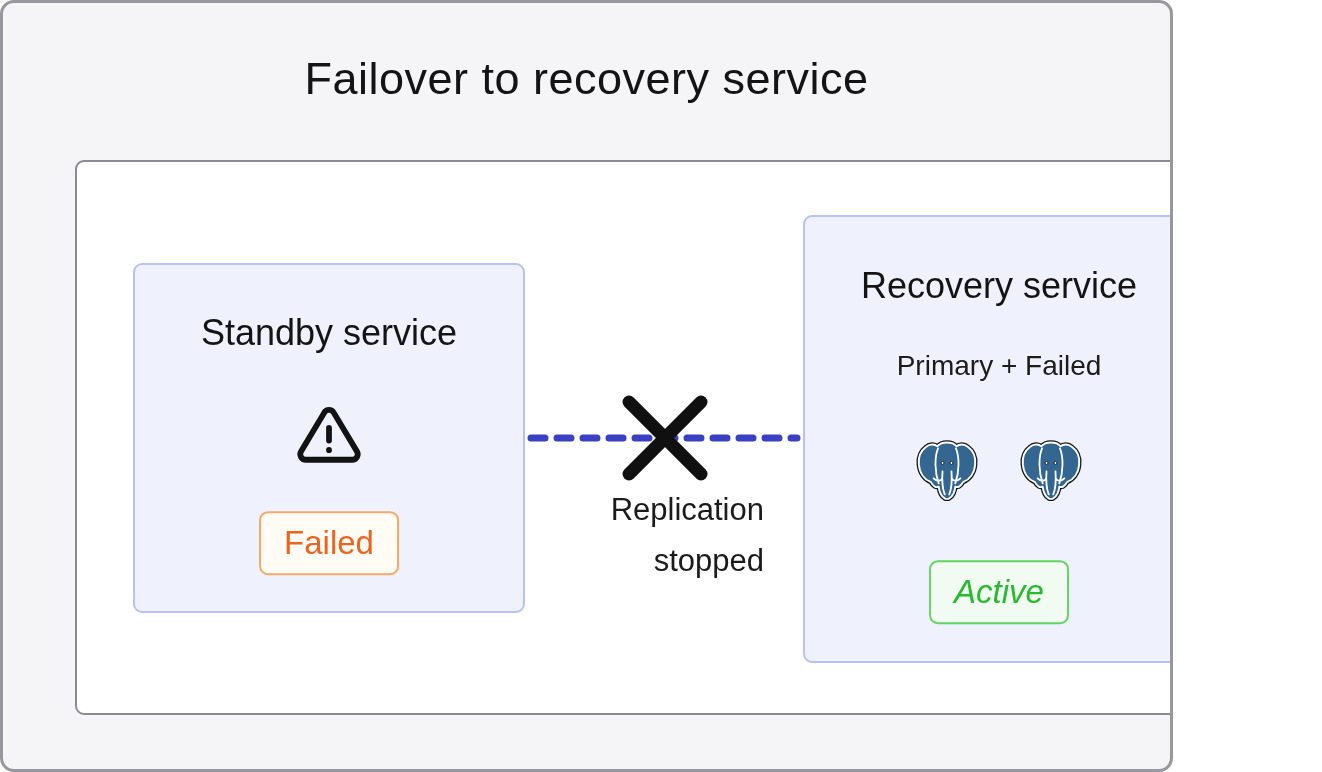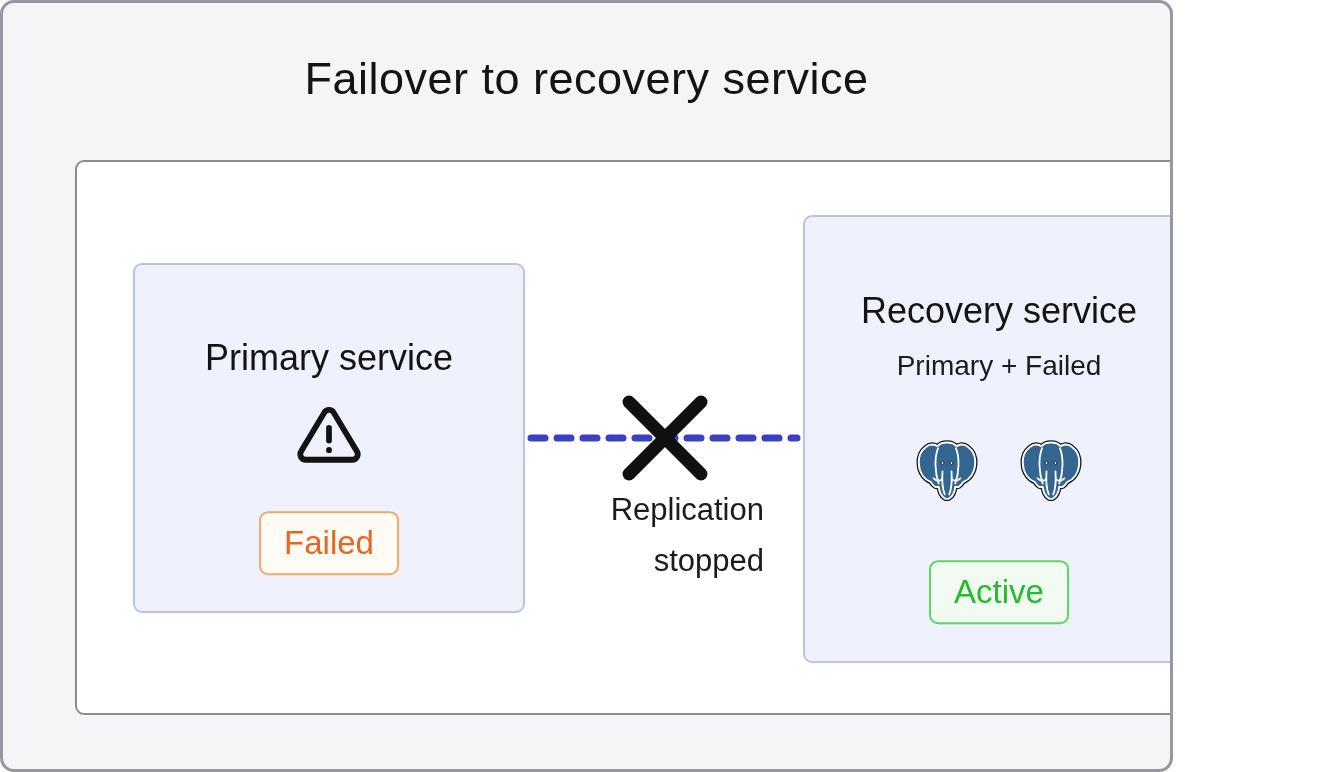--- a/index.html
+++ b/index.html
@@ -62,21 +62,20 @@
   .centered {
     position: absolute;
     left: 50%;
     transform: translate(-50%, -50%);
     white-space: nowrap;
   }
   .box-title {
     font-size: 36px;
     font-weight: 400;
     color: #141414;
-    margin-top: 25px;
   }
   .box-subtitle {
     font-size: 28px;
     font-weight: 400;
     color: #1c1c1c;
   }
   .badge {
     box-sizing: border-box;
     border-radius: 9px;
     font-size: 33px;
@@ -85,20 +84,21 @@
   }
   .badge-failed {
     color: #e96520;
     border: 2px solid #f4a967;
     background: #fffcf6;
   }
   .badge-active {
     color: #27b92e;
     border: 2px solid #62d462;
     background: #f2fbf2;
+    font-style: italic;
   }
   .elephant-row {
     display: flex;
     gap: 40px;
     align-items: center;
   }
   .connector-svg {
     position: absolute;
     left: 522px;
     top: 392px;
@@ -125,21 +125,21 @@
 </head>
 <body>
 
 <div class="canvas">
 
   <div class="diagram-title">Failover to recovery service</div>
 
   <div class="inner-container"></div>
 
   <div class="service-box primary-box">
-    <div class="centered box-title" style="top:68px;">Primary service</div>
+    <div class="centered box-title" style="top:68px;">Standby service</div>
 
     <div class="warn-icon-wrap" style="top:170px;">
       <svg width="70" height="66" viewBox="0 0 24 24" fill="none" stroke="#131313" stroke-width="2.1" stroke-linecap="round" stroke-linejoin="round">
         <path d="M10.29 3.86 1.82 18a2 2 0 0 0 1.71 3h16.94a2 2 0 0 0 1.71-3L13.71 3.86a2 2 0 0 0-3.42 0z"></path>
         <line x1="12" y1="9.4" x2="12" y2="14"></line>
         <line x1="12" y1="17.4" x2="12" y2="17.5"></line>
       </svg>
     </div>
 
     <div class="centered badge badge-failed" style="top:278px;">Failed</div>

